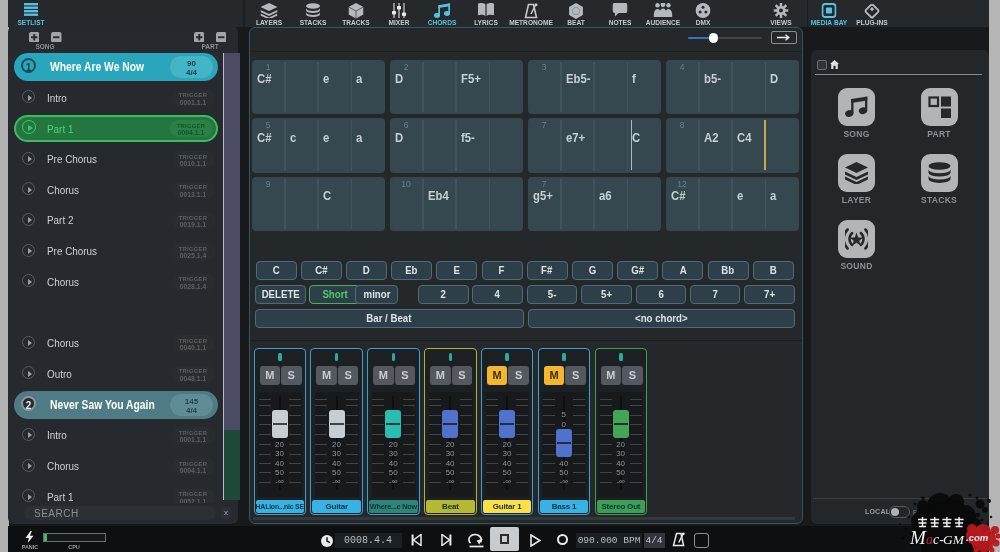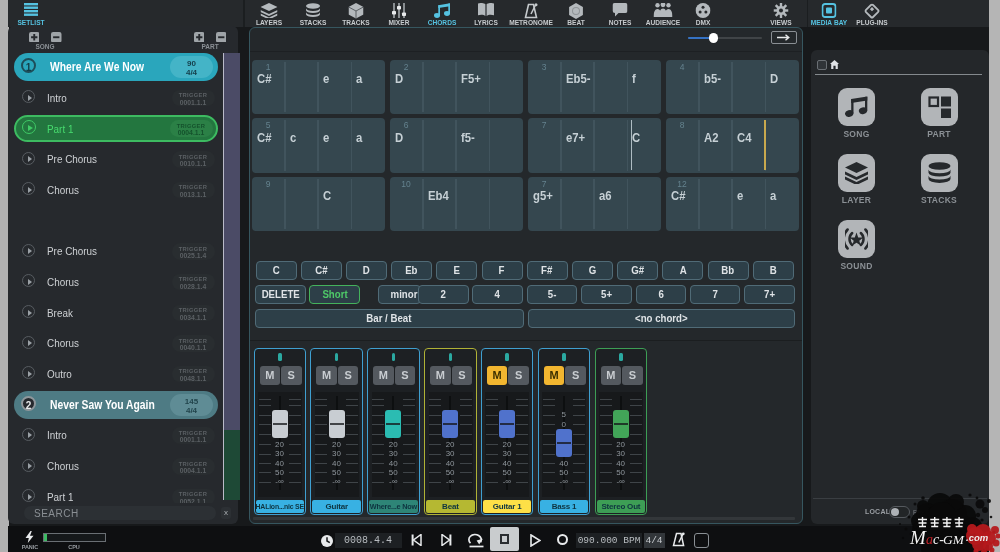--- a/index.html
+++ b/index.html
@@ -284,42 +284,42 @@
             </div>
 </div>
 <div class="sitem" style="top:176.2px;">
   <div class="pc"></div>
   <div class="tt">Chorus</div>
   <div class="trig">
               <div class="l1">TRIGGER</div>
               <div class="l2">0013.1.1</div>
             </div>
 </div>
+<div class="sitem" style="top:206.9px;">
+  <div class="pc"></div>
+  <div class="tt">Part 2</div>
+  <div class="trig">
+              <div class="l1">TRIGGER</div>
+              <div class="l2">0019.1.1</div>
+            </div>
+</div>
 <div class="sitem" style="top:237.6px;">
   <div class="pc"></div>
   <div class="tt">Pre Chorus</div>
   <div class="trig">
               <div class="l1">TRIGGER</div>
               <div class="l2">0025.1.4</div>
             </div>
 </div>
 <div class="sitem" style="top:268.3px;">
   <div class="pc"></div>
   <div class="tt">Chorus</div>
   <div class="trig">
               <div class="l1">TRIGGER</div>
               <div class="l2">0028.1.4</div>
-            </div>
-</div>
-<div class="sitem" style="top:299.0px;">
-  <div class="pc"></div>
-  <div class="tt">Break</div>
-  <div class="trig">
-              <div class="l1">TRIGGER</div>
-              <div class="l2">0034.1.1</div>
             </div>
 </div>
 <div class="sitem" style="top:329.7px;">
   <div class="pc"></div>
   <div class="tt">Chorus</div>
   <div class="trig">
               <div class="l1">TRIGGER</div>
               <div class="l2">0040.1.1</div>
             </div>
 </div>
@@ -492,21 +492,21 @@
 <div class="cbtn" style="left:436.3px;top:261px;width:41px;height:18.5px;line-height:16px;"><i>E</i></div>
 <div class="cbtn" style="left:481.5px;top:261px;width:41px;height:18.5px;line-height:16px;"><i>F</i></div>
 <div class="cbtn" style="left:526.7px;top:261px;width:41px;height:18.5px;line-height:16px;"><i>F#</i></div>
 <div class="cbtn" style="left:571.9px;top:261px;width:41px;height:18.5px;line-height:16px;"><i>G</i></div>
 <div class="cbtn" style="left:617.1px;top:261px;width:41px;height:18.5px;line-height:16px;"><i>G#</i></div>
 <div class="cbtn" style="left:662.3px;top:261px;width:41px;height:18.5px;line-height:16px;"><i>A</i></div>
 <div class="cbtn" style="left:707.5px;top:261px;width:41px;height:18.5px;line-height:16px;"><i>Bb</i></div>
 <div class="cbtn" style="left:752.7px;top:261px;width:41px;height:18.5px;line-height:16px;"><i>B</i></div>
 <div class="cbtn" style="left:255.0px;top:285px;width:50.5px;height:19px;line-height:16.5px;"><i>DELETE</i></div>
 <div class="cbtn" style="left:309.4px;top:285px;width:50.5px;height:19px;line-height:16.5px;border-color:#44b25c;color:#4ec968;"><i>Short</i></div>
-<div class="cbtn" style="left:378px;top:285px;width:43px;height:19px;line-height:16.5px;text-align:right;"><i>minor</i></div>
+<div class="cbtn" style="left:355px;top:285px;width:43px;height:19px;line-height:16.5px;"><i>minor</i></div>
 <div class="cbtn" style="left:418.1px;top:285px;width:50.5px;height:19px;line-height:16.5px;"><i>2</i></div>
 <div class="cbtn" style="left:472.4px;top:285px;width:50.5px;height:19px;line-height:16.5px;"><i>4</i></div>
 <div class="cbtn" style="left:526.8px;top:285px;width:50.5px;height:19px;line-height:16.5px;"><i>5-</i></div>
 <div class="cbtn" style="left:581.1px;top:285px;width:50.5px;height:19px;line-height:16.5px;"><i>5+</i></div>
 <div class="cbtn" style="left:635.5px;top:285px;width:50.5px;height:19px;line-height:16.5px;"><i>6</i></div>
 <div class="cbtn" style="left:689.8px;top:285px;width:50.5px;height:19px;line-height:16.5px;"><i>7</i></div>
 <div class="cbtn" style="left:744.2px;top:285px;width:50.5px;height:19px;line-height:16.5px;"><i>7+</i></div>
 <div class="cbtn" style="left:255px;top:309px;width:268.5px;height:18.5px;line-height:16px;"><i>Bar / Beat</i></div>
 <div class="cbtn" style="left:528px;top:309px;width:267px;height:18.5px;line-height:16px;"><i>&lt;no chord&gt;</i></div>
 <div class="abs" style="left:250px;top:339.5px;width:552px;height:1px;background:#1b1e20;"></div>

